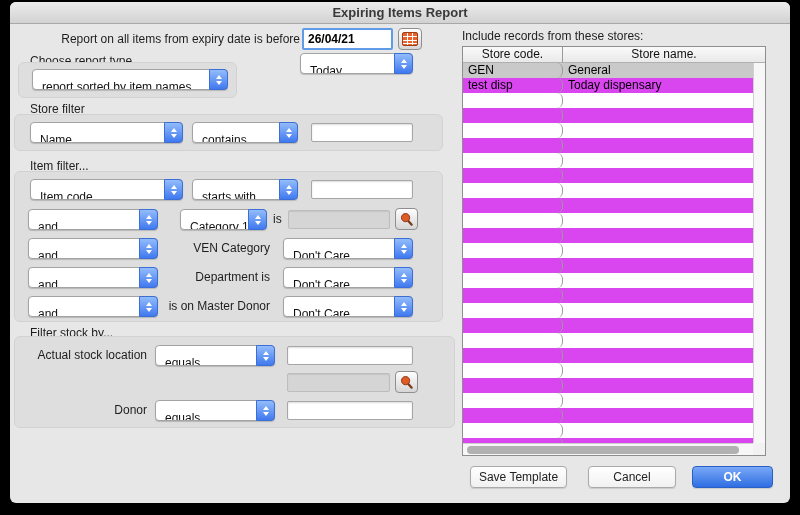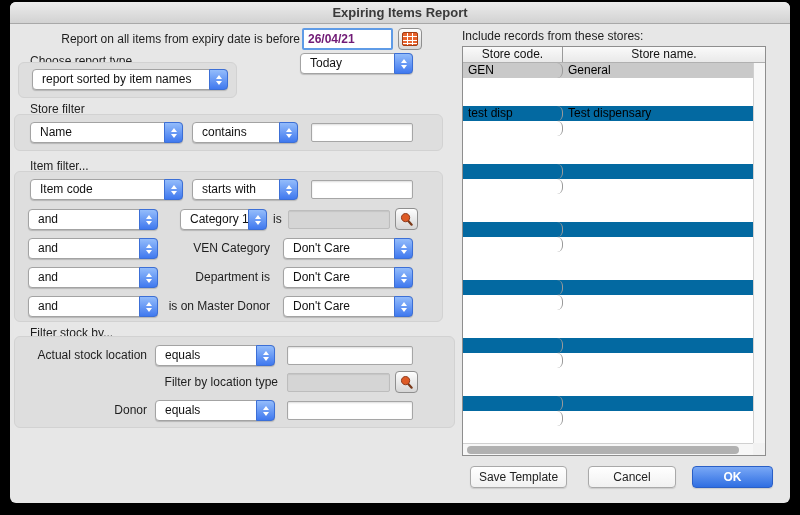--- a/index.html
+++ b/index.html
@@ -26,21 +26,21 @@
     border-radius:6px;
   }
 
   .dd {
     position:absolute; height:21px; background:#fff;
     border:1px solid #a3a3a3; border-radius:4px;
     display:flex; align-items:stretch;
     box-shadow:0 1px 1px rgba(0,0,0,.18);
     cursor:default;
   }
-  .dd .txt { flex:1; font-size:12px; color:#111; line-height:19px; padding:0 4px 0 9px; white-space:nowrap; overflow:hidden; }
+  .dd .txt { flex:1; font-size:12px; color:#111; line-height:19px; padding:8px 4px 0 9px; white-space:nowrap; overflow:hidden; }
   .dd .cap {
     width:19px; margin:-1px -1px -1px 0; border-radius:0 4px 4px 0;
     background:linear-gradient(#93bcfb,#4079ef);
     border:1px solid #3c6fd6;
     display:flex; flex-direction:column; align-items:center; justify-content:center; gap:2px;
   }
   .tri-up { width:0; height:0; border-left:3.5px solid transparent; border-right:3.5px solid transparent; border-bottom:4px solid #fff; }
   .tri-dn { width:0; height:0; border-left:3.5px solid transparent; border-right:3.5px solid transparent; border-top:4px solid #fff; }
 
   .tf {
@@ -50,21 +50,21 @@
     padding:0 4px; box-shadow:inset 0 1px 2px rgba(0,0,0,.14);
   }
   .tf-disabled {
     position:absolute; height:19px; background:#d5d5d5;
     border:1px solid #bdbdbd; border-radius:2px;
     box-shadow:inset 0 1px 1px rgba(0,0,0,.08);
   }
   .datefield {
     position:absolute; height:22px; background:#fff;
     border:2px solid #5f9be6; border-radius:2px;
-    font-family:"Liberation Sans", sans-serif; font-size:12px; font-weight:bold; color:#701a75;
+    font-family:"Liberation Sans", sans-serif; font-size:12px; font-weight:bold; color:#000000;
     padding:0 4px;
   }
 
   .iconbtn {
     position:absolute; width:24px; height:22px;
     background:linear-gradient(#fefefe,#d6d6d6);
     border:1px solid #8f8f8f; border-radius:4px;
     display:flex; align-items:center; justify-content:center;
     cursor:default;
   }
@@ -81,21 +81,21 @@
     background:#fff; border:1px solid #8e8e8e; overflow:hidden;
   }
   .thead {
     position:absolute; left:0; top:0; width:302px; height:16px;
     background:linear-gradient(#fafafa,#e9e9e9); border-bottom:1px solid #b0b0b0;
     display:flex;
   }
   .th { font-size:12px; color:#111; text-align:center; line-height:15px; }
   .tbody { position:absolute; left:0; top:16px; width:290px; height:381px; overflow:hidden; }
   .trow { display:flex; height:15px; background:#fff; }
-  .trow.alt { background:#0369a1;margin-top:28px; }
+  .trow.alt { background:#d946ef; }
   .trow.sel { background:#c9c9c9; }
   .td { font-size:12px; color:#000; line-height:15px; padding-left:5px; white-space:nowrap; overflow:hidden; }
   .td.c1 { width:100px; border-right:1px solid #9a9a9a;border-radius:6px; }
   .td.c2 { flex:1; }
   .vscroll {
     position:absolute; right:0; top:16px; width:12px; height:381px;
     background:#f7f7f7; border-left:1px solid #d0d0d0;
   }
   .hscroll {
     position:absolute; left:0; bottom:0; width:290px; height:12px;
@@ -266,21 +266,20 @@
   <span class="lbl r" style="left:20px; top:346px; width:117px;">Actual stock location</span>
   <div class="dd" style="left:145px; top:343px; width:120px;">
     <span class="txt">equals</span>
     <span class="cap">
         <i class="tri-up"></i>
         <i class="tri-dn"></i>
       </span>
   </div>
   <input class="tf" style="left: 277px; top: 344px; width: 126px;" value="">
 
-  <span class="lbl r" style="left:100px; top:373px; width:168px;">Filter by location type</span>
   <div class="tf-disabled" style="left:277px; top:371px; width:103px;"></div>
   <div class="iconbtn" style="left:385px; top:369px; width:23px;">
     <svg width="15" height="15" viewBox="0 0 16 16">
       <line x1="10" y1="9.5" x2="13.5" y2="13.5" stroke="#7a3a1a" stroke-width="2.4" stroke-linecap="round"></line>
       <circle cx="7" cy="6" r="4.4" fill="#de5b26" stroke="#8a3416" stroke-width="1"></circle>
     </svg>
   </div>
 
   <span class="lbl r" style="left:20px; top:401px; width:117px;">Donor</span>
   <div class="dd" style="left:145px; top:398px; width:120px;">
@@ -298,21 +297,21 @@
       <div class="th c1" style="width:100px; border-right:1px solid #9a9a9a;">Store code.</div>
       <div class="th c2" style="flex:1;">Store name.</div>
     </div>
     <div class="tbody" id="store-rows">
         <div class="trow sel">
           <div class="td c1">GEN</div>
           <div class="td c2">General</div>
         </div>
         <div class="trow alt">
           <div class="td c1">test disp</div>
-          <div class="td c2">Test dispensary</div>
+          <div class="td c2">Today dispensary</div>
         </div>
         <div class="trow">
           <div class="td c1"></div>
           <div class="td c2"></div>
         </div>
         <div class="trow alt">
           <div class="td c1"></div>
           <div class="td c2"></div>
         </div>
         <div class="trow">

